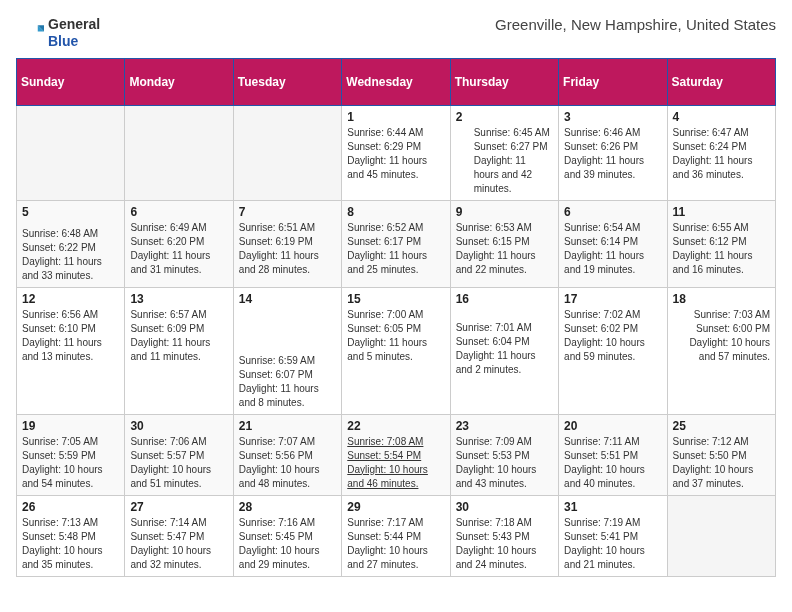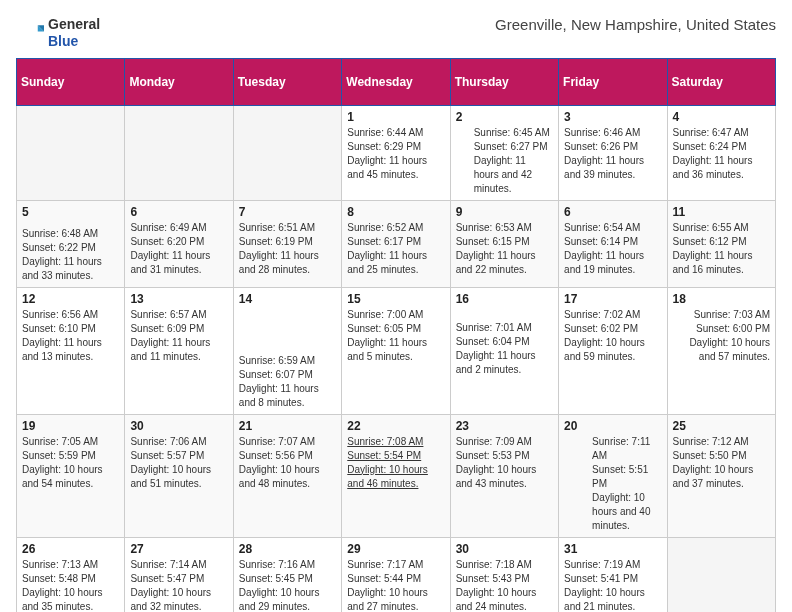--- a/index.html
+++ b/index.html
@@ -265,21 +265,21 @@
 Daylight: 10 hours and 46 minutes.</div>
         </td>
         <td>
           <div class="day-number">23</div>
           <div class="day-info" style="white-space: pre-line;">Sunrise: 7:09 AM
 Sunset: 5:53 PM
 Daylight: 10 hours and 43 minutes.</div>
         </td>
         <td>
           <div class="day-number">20</div>
-          <div class="day-info" style="white-space: pre-line; margin-left: 28px;">Sunrise: 7:11 AM
+          <div class="day-info" style="white-space: pre-line;">Sunrise: 7:11 AM
 Sunset: 5:51 PM
 Daylight: 10 hours and 40 minutes.</div>
         </td>
         <td>
           <div class="day-number">25</div>
           <div class="day-info" style="white-space: pre-line;">Sunrise: 7:12 AM
 Sunset: 5:50 PM
 Daylight: 10 hours and 37 minutes.</div>
         </td>
       </tr>

